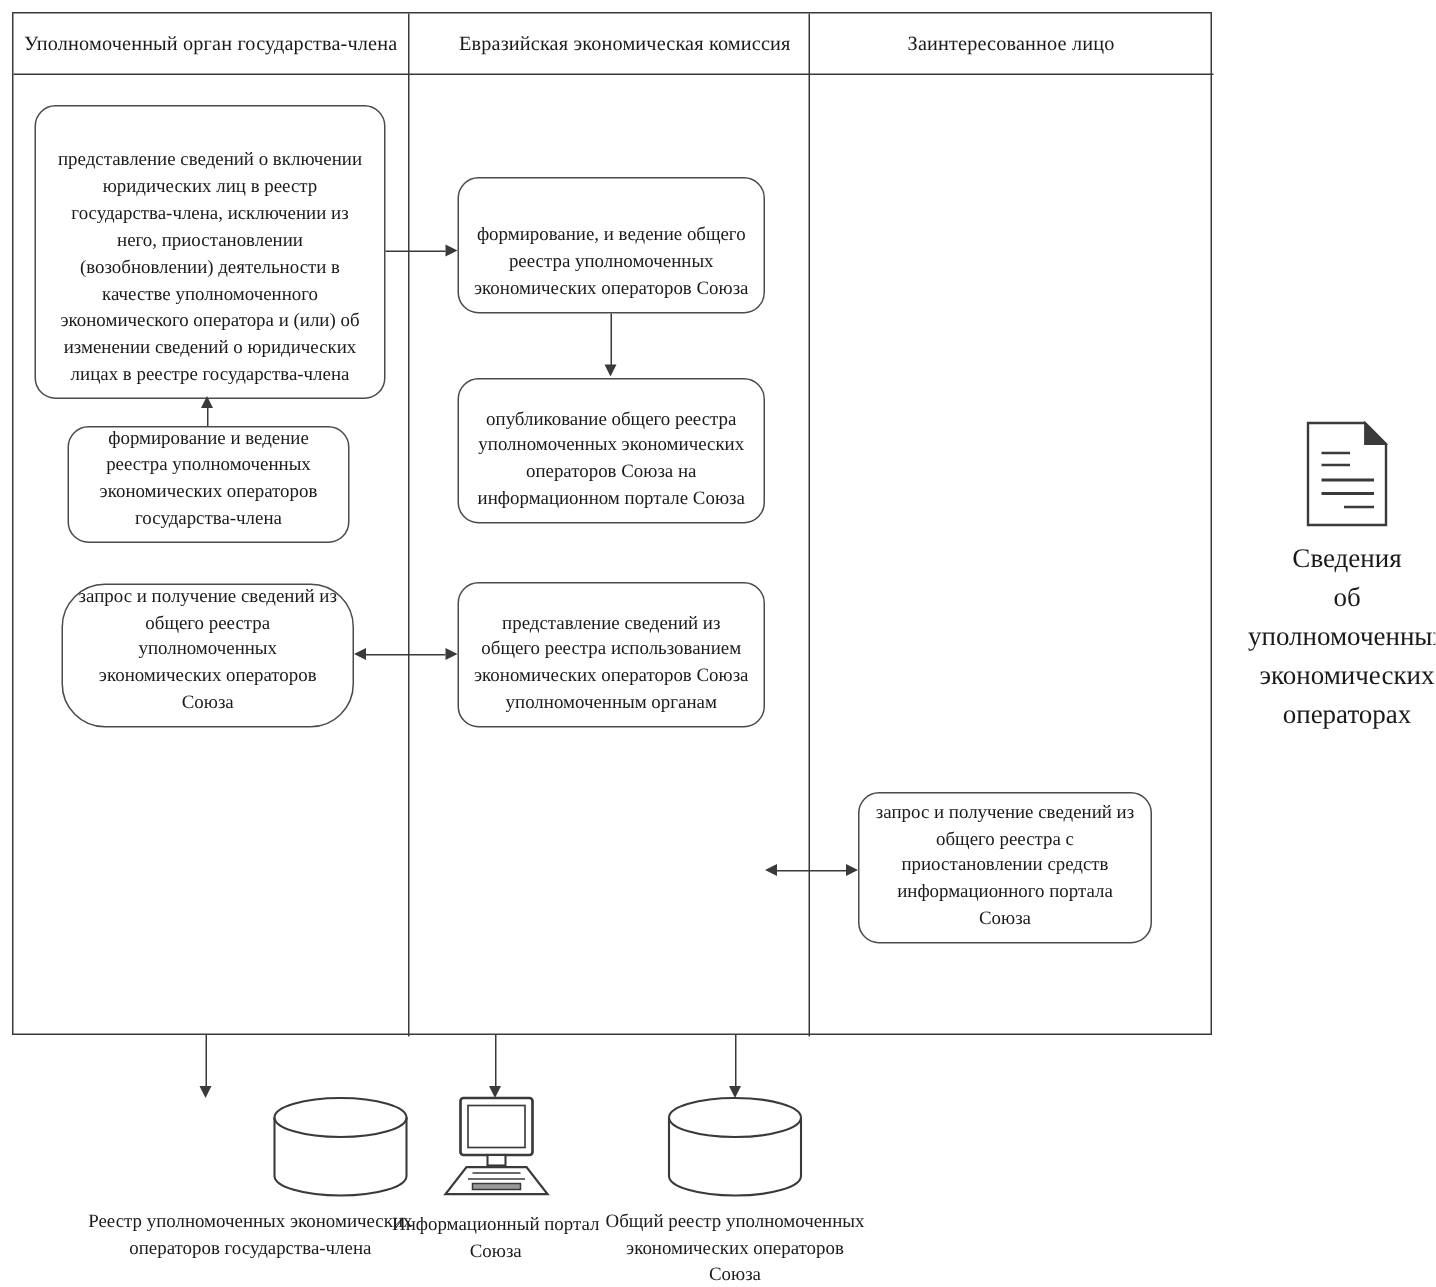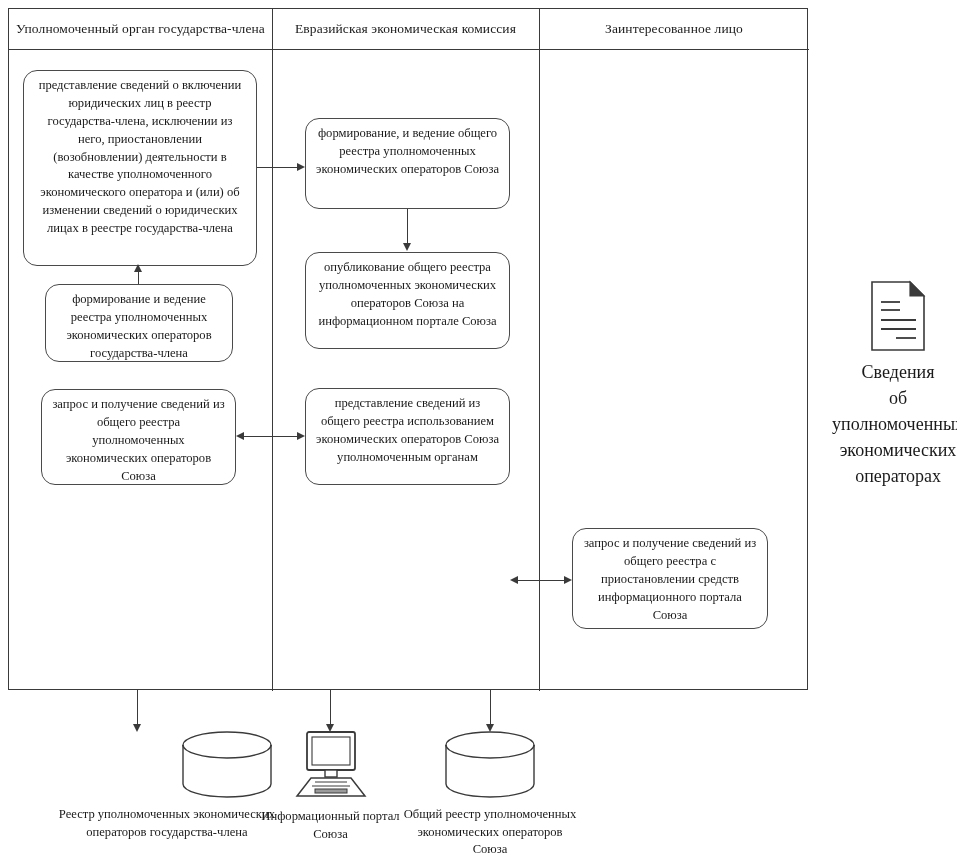--- a/index.html
+++ b/index.html
@@ -56,21 +56,21 @@
     line-height: 1.2;
   }
   
   .pbox {
     position: absolute;
     box-sizing: border-box;
     border: 1.2px solid #4a4a4a;
     border-radius: 14px;
     background: #ffffff;
     display: flex;
-    align-items: flex-start;
+    align-items: flex-end;
     justify-content: center;
     text-align: center;
     font-size: 12.6px;
     line-height: 1.42;
     padding: 6px 10px;
   }
   .pbox span { display: block; }
 
   
   .conn {
@@ -143,37 +143,37 @@
 <div id="canvas">
 
   <div class="frame">
     <div class="header-rule"></div>
     <div class="lane-divider" style="left:263px;"></div>
     <div class="lane-divider" style="left:530px;"></div>
 
     <div class="lane-header" style="left:0px; width:263px;">
       <span>Уполномоченный орган государства-члена</span>
     </div>
-    <div class="lane-header" style="left:263px; width:267px;">
+    <div class="lane-header" style="left:274px; width:267px;">
       <span>Евразийская экономическая комиссия</span>
     </div>
     <div class="lane-header" style="left:530px; width:270px;">
       <span>Заинтересованное лицо</span>
     </div>
   </div>
 
   <div class="pbox" style="left:23px; top:70px; width:234px; height:196px;">
     <span>представление сведений о включении юридических лиц в реестр государства-члена, исключении из него, приостановлении (возобновлении) деятельности в качестве уполномоченного экономического оператора и (или) об изменении сведений о юридических лицах в реестре государства-члена</span>
   </div>
 
   <div class="pbox" style="left:45px; top:284px; width:188px; height:78px;">
     <span>формирование и ведение реестра уполномоченных экономических операторов государства-члена</span>
   </div>
 
-  <div class="pbox" style="left:41px; top:389px; width:195px; height:96px;">
+  <div class="pbox" style="left:41px; top:389px; width:195px; height:96px;border-radius:29px;">
     <span>запрос и получение сведений из общего реестра уполномоченных экономических операторов Союза</span>
   </div>
 
   <div class="pbox" style="left:305px; top:118px; width:205px; height:91px;">
     <span>формирование, и ведение общего реестра уполномоченных экономических операторов Союза</span>
   </div>
 
   <div class="pbox" style="left:305px; top:252px; width:205px; height:97px;">
     <span>опубликование общего реестра уполномоченных экономических операторов Союза на информационном портале Союза</span>
   </div>

